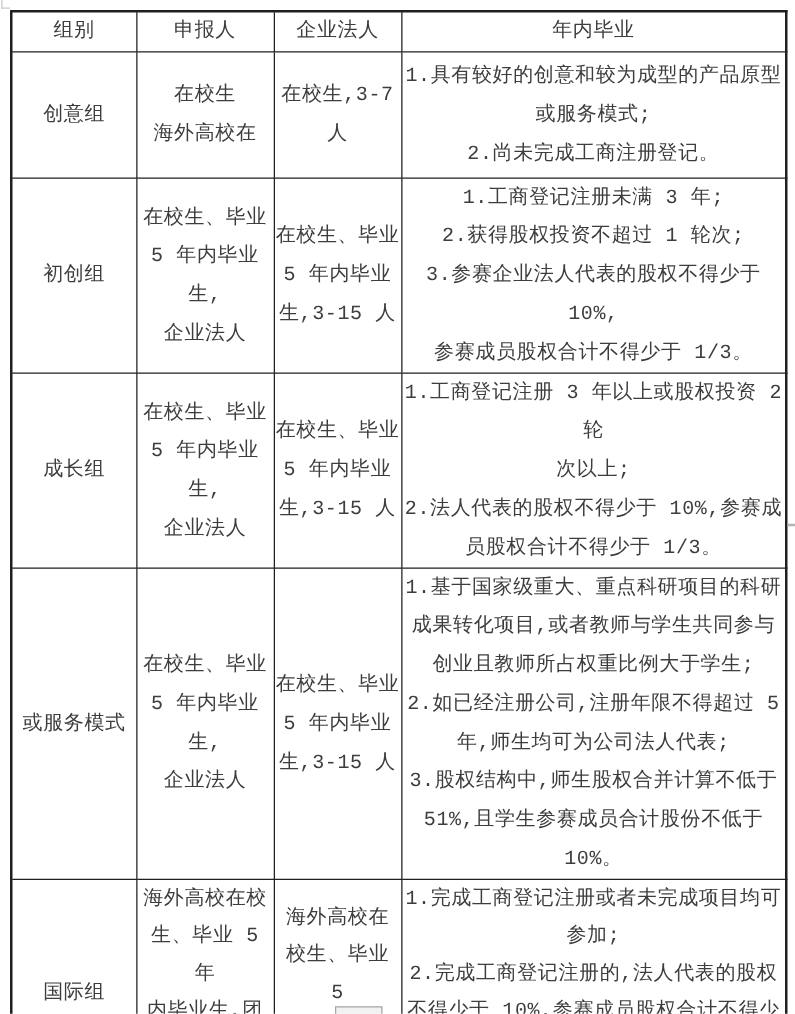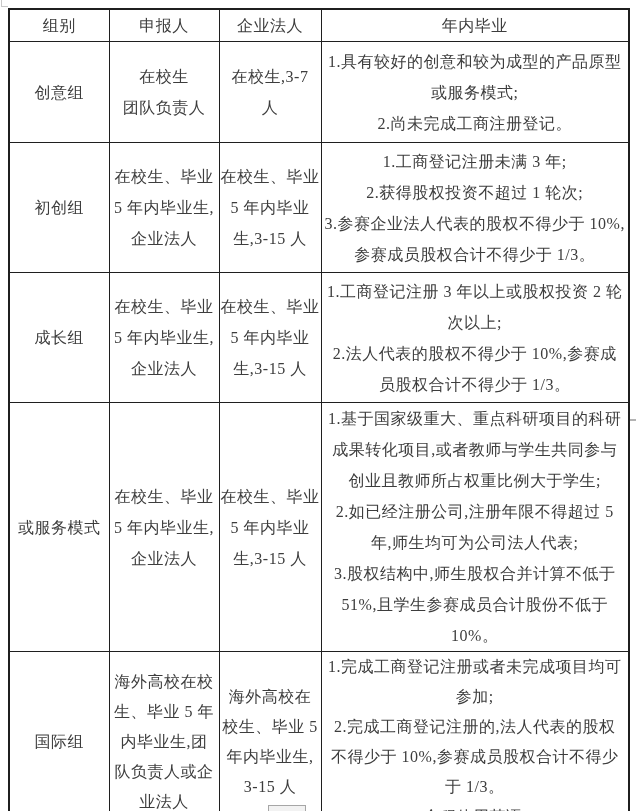--- a/index.html
+++ b/index.html
@@ -10,20 +10,21 @@
     height: 811px;
     overflow: hidden;
     font-family: "Liberation Serif", "DejaVu Serif", serif;
     color: #3d3d3d;
   }
   .page {
     position: relative;
     width: 636px;
     height: 587px;
     background: #ffffff;
+    font-family: Liberation Mono, monospace;
   }
   table.grid {
     position: absolute;
     left: 8px;
     top: 8px;
     width: 620px;
     table-layout: fixed;
     border-collapse: collapse;
     border: 2px solid #1f1f1f;
   }
@@ -86,21 +87,21 @@
     <tbody>
       <tr class="row-header">
         <th class="center-cell">组别</th>
         <th class="center-cell">申报人</th>
         <th class="center-cell">企业法人</th>
         <th class="center-cell">年内毕业</th>
       </tr>
       <tr class="row-0">
         <td class="center-cell">创意组</td>
         <td class="center-cell">在校生
-团队负责人</td>
+海外高校在</td>
         <td class="center-cell">在校生,3-7
 人</td>
         <td class="cond-cell">1.具有较好的创意和较为成型的产品原型
 或服务模式;
 2.尚未完成工商注册登记。</td>
       </tr>
       <tr class="row-1">
         <td class="center-cell">初创组</td>
         <td class="center-cell">在校生、毕业
 5 年内毕业生,

